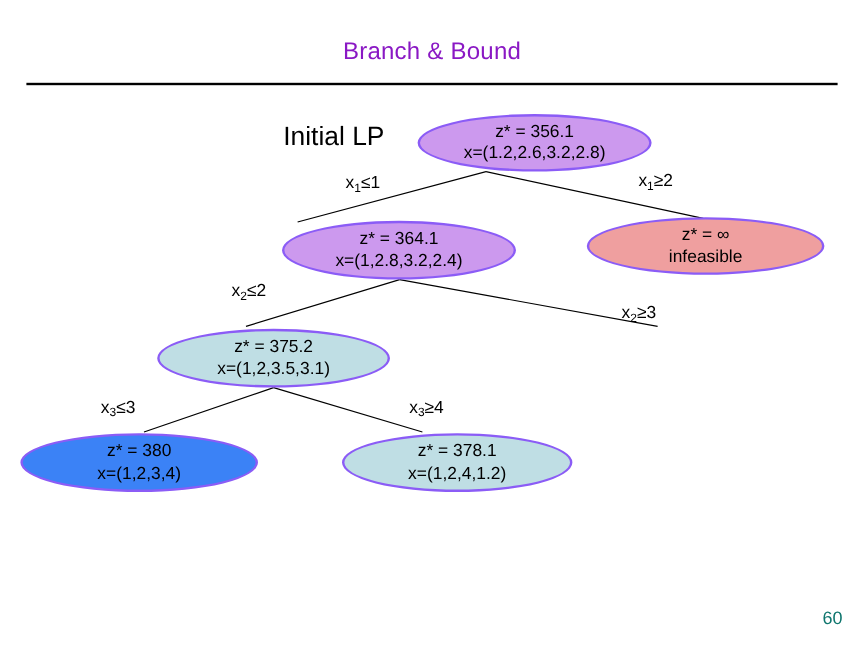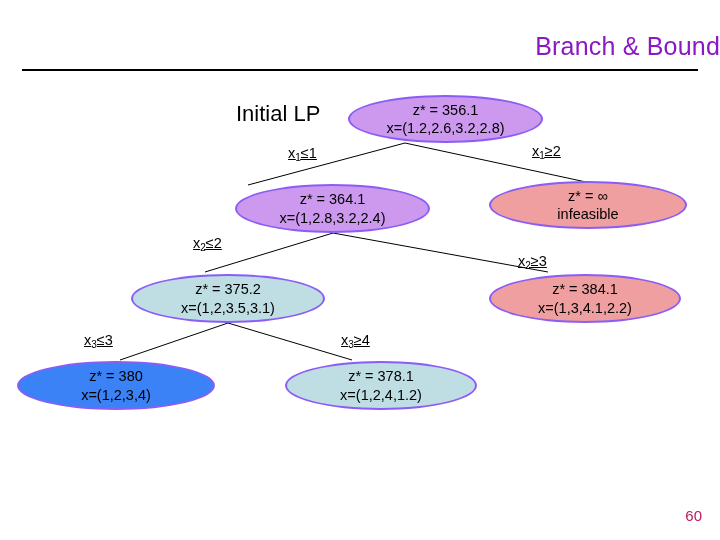--- a/index.html
+++ b/index.html
@@ -19,22 +19,22 @@
     left: 0; top: 0;
     width: 720px;
     height: 540px;
   }
   
   #slide-title {
     position: absolute;
     left: 0;
     top: 32px;
     width: 720px;
-    text-align: right;
-    font-size: 25px;
+    text-align: center;
+    font-size: 20px;
     color: #8a18c4;
     font-family: "Liberation Sans", sans-serif;
     letter-spacing: 0.2px;
     white-space: nowrap;
   }
   #title-rule {
     position: absolute;
     left: 22px;
     top: 69px;
     width: 676px;
@@ -71,42 +71,41 @@
   .fill-blue    { background: #bfdee4; }
   .fill-green   { background: #3b82f6; }
 
   
   .edge-label {
     position: absolute;
     font-size: 14.5px;
     color: #000000;
     white-space: nowrap;
     font-family: "Liberation Sans", sans-serif;
-    text-decoration: underline;
   }
   .edge-label sub {
     font-size: 10px;
     vertical-align: baseline;
     position: relative;
     top: 3px;
   }
   #initial-lp-label {
     position: absolute;
     left: 236px;
     top: 101px;
     font-size: 22px;
     color: #000000;
     white-space: nowrap;
   }
   #page-number {
     position: absolute;
     right: 18px;
     bottom: 16px;
     font-size: 15px;
-    color: #be185d;
+    color: #0f766e;
   }
 </style>
 </head>
 <body>
 
 <div id="slide">
 
   <div id="slide-title">Branch &amp; Bound</div>
   <div id="title-rule"></div>
 
@@ -137,24 +136,20 @@
   <div class="node fill-pink" style="left:489px; top:181px; width:198px; height:48px;">
     <span class="l1">z* = ∞</span>
     <span class="l2">infeasible</span>
   </div>
 
   <div class="node fill-blue" style="left:131px; top:274px; width:194px; height:49px;">
     <span class="l1">z* = 375.2</span>
     <span class="l2">x=(1,2,3.5,3.1)</span>
   </div>
 
-  <div class="node fill-pink" style="left:489px; top:274px; width:192px; height:49px;">
-    <span class="l1">z* = 384.1</span>
-    <span class="l2">x=(1,3,4.1,2.2)</span>
-  </div>
 
   <div class="node fill-green" style="left:17px; top:361px; width:198px; height:49px;">
     <span class="l1">z* = 380</span>
     <span class="l2">x=(1,2,3,4)</span>
   </div>
 
   <div class="node fill-blue" style="left:285px; top:361px; width:192px; height:49px;">
     <span class="l1">z* = 378.1</span>
     <span class="l2">x=(1,2,4,1.2)</span>
   </div>

